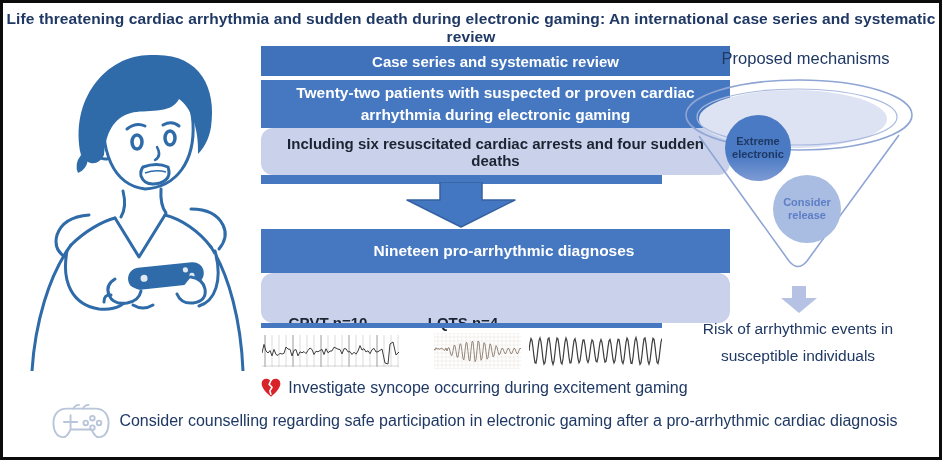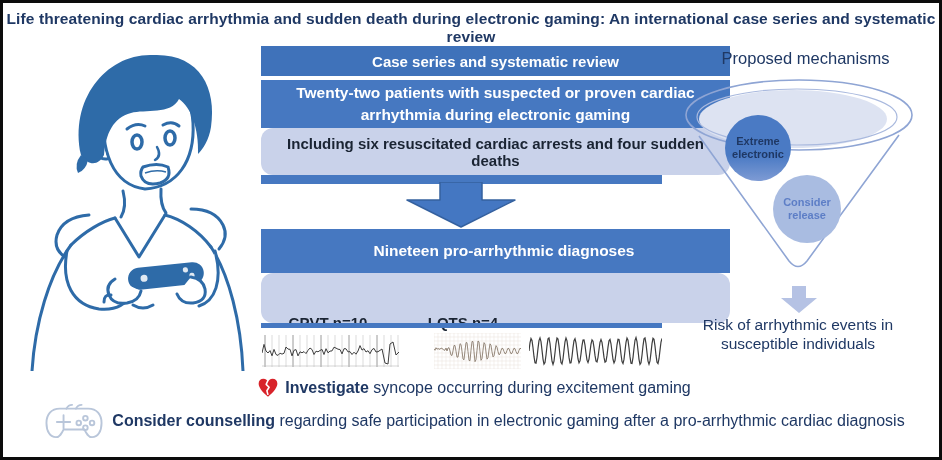--- a/index.html
+++ b/index.html
@@ -32,26 +32,26 @@
   
   .mech-title{position:absolute;left:675px;top:46px;width:255px;text-align:center;font-size:16.5px;color:var(--navy);}
   .funnel{position:absolute;left:678px;top:72px;}
   .factor{position:absolute;border-radius:50%;display:flex;align-items:center;justify-content:center;text-align:center;font-size:11px;font-weight:bold;line-height:13px;padding:6px;}
   .f-dark{background:linear-gradient(180deg,var(--circle-dark) 62%,#7e9bd4 100%);color:var(--navy);}
   .f-light{background:var(--circle-light);color:#5d7ec6;}
   .f1{left:722px;top:112px;width:66px;height:66px;}
   .f2{left:799px;top:100px;width:66px;height:66px;}
   .f3{left:770px;top:172px;width:68px;height:68px;}
   .small-arrow{position:absolute;left:778px;top:283px;}
-  .risk{position:absolute;left:665px;top:312px;width:260px;text-align:center;font-size:15.5px;line-height:19px;color:var(--navy);}
+  .risk{position:absolute;left:665px;top:312px;width:260px;text-align:center;font-size:15.5px;line-height:27px;color:var(--navy);}
   
   .rec{position:absolute;left:0;width:942px;display:flex;align-items:center;justify-content:center;color:var(--navy);font-size:16px;}
   .rec1{top:372px;height:26px;gap:6px;}
   .rec2{top:398px;height:40px;gap:7px;}
-  .rec .b{font-weight:bold;}
+  .rec .b{font-weight:normal;}
   .rec .icon{flex:0 0 auto;display:flex;align-items:center;}
 </style>
 </head>
 <body>
 
 <div class="frame">
 
   <div class="title">Life threatening cardiac arrhythmia and sudden death during electronic gaming: An international case series and systematic review</div>
 
   <svg class="gamer" style="position:absolute;left:12px;top:40px;" width="248" height="328" viewBox="0 0 248 328">

